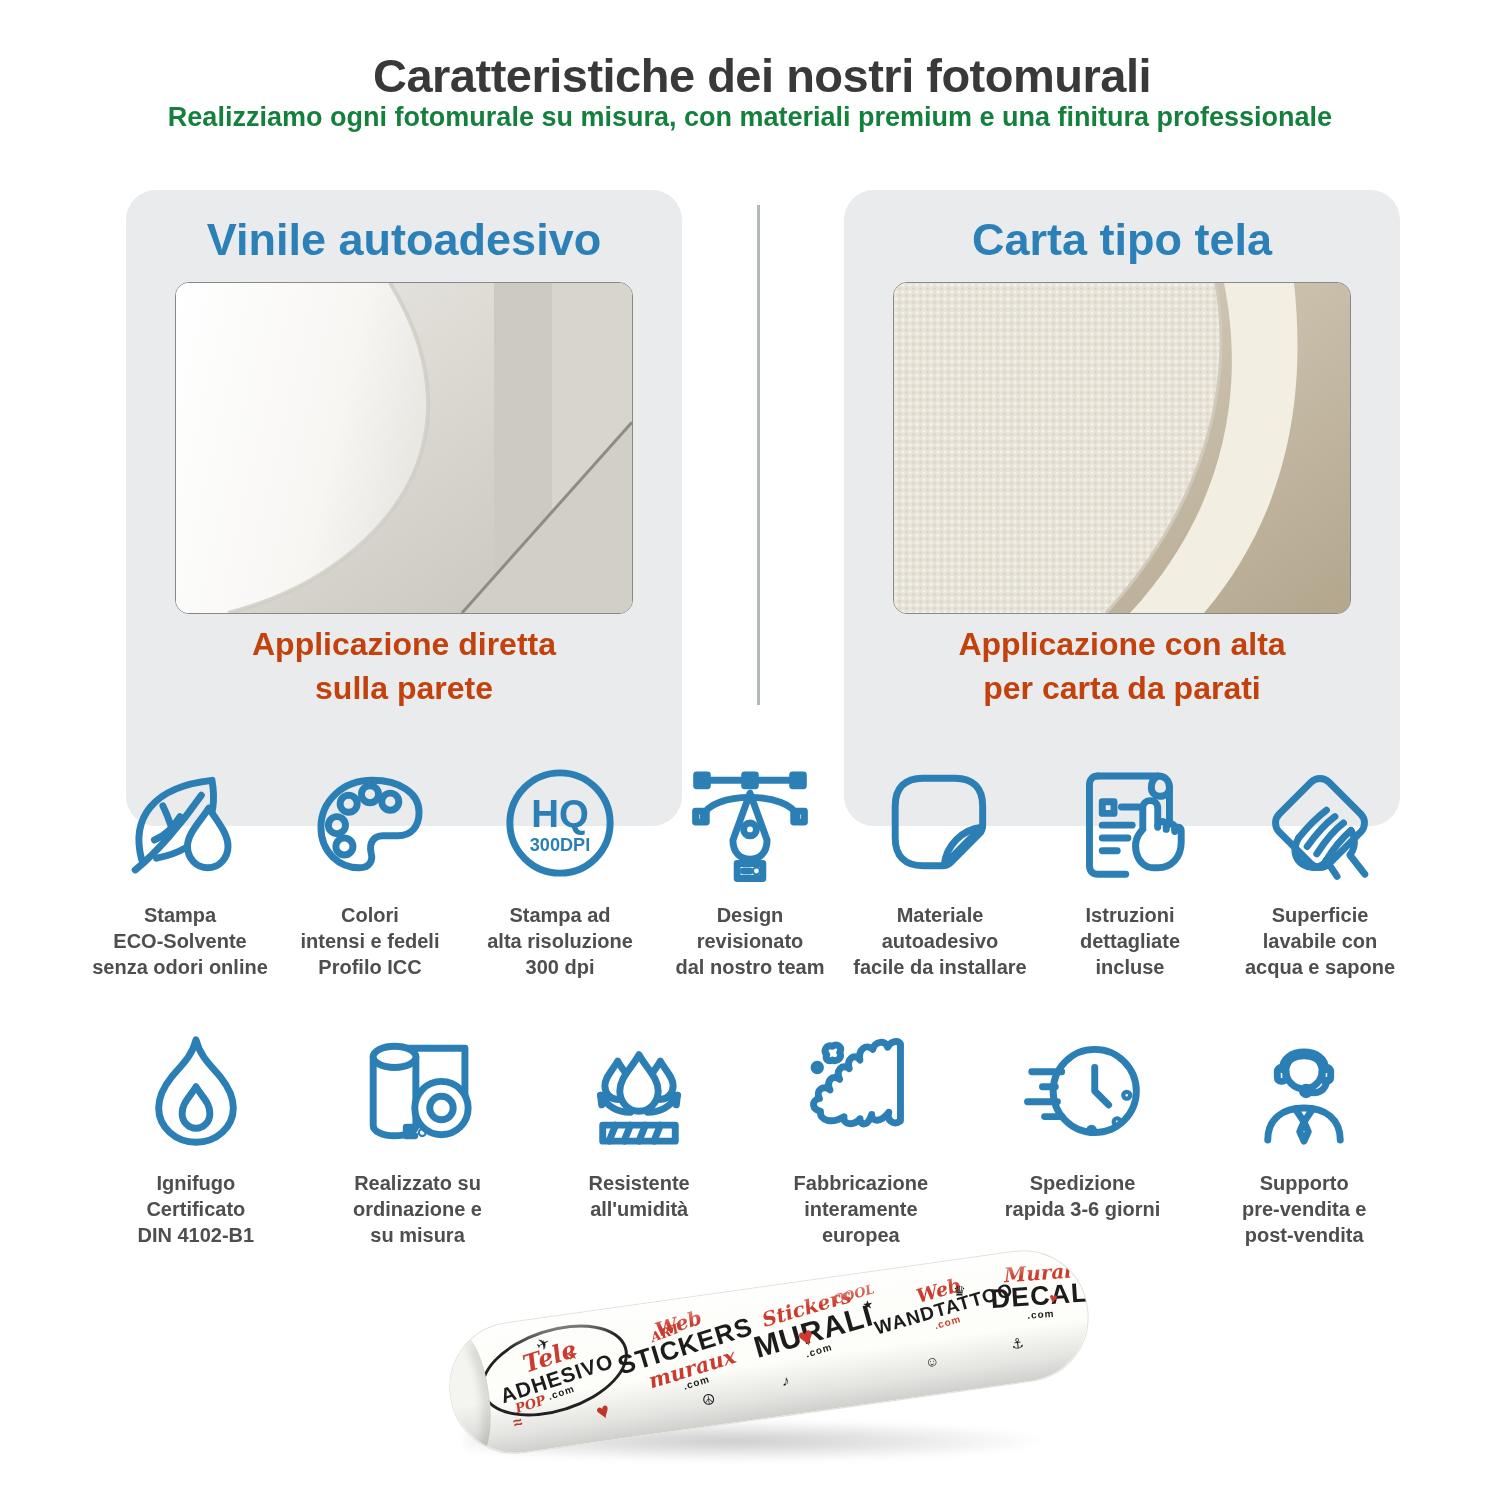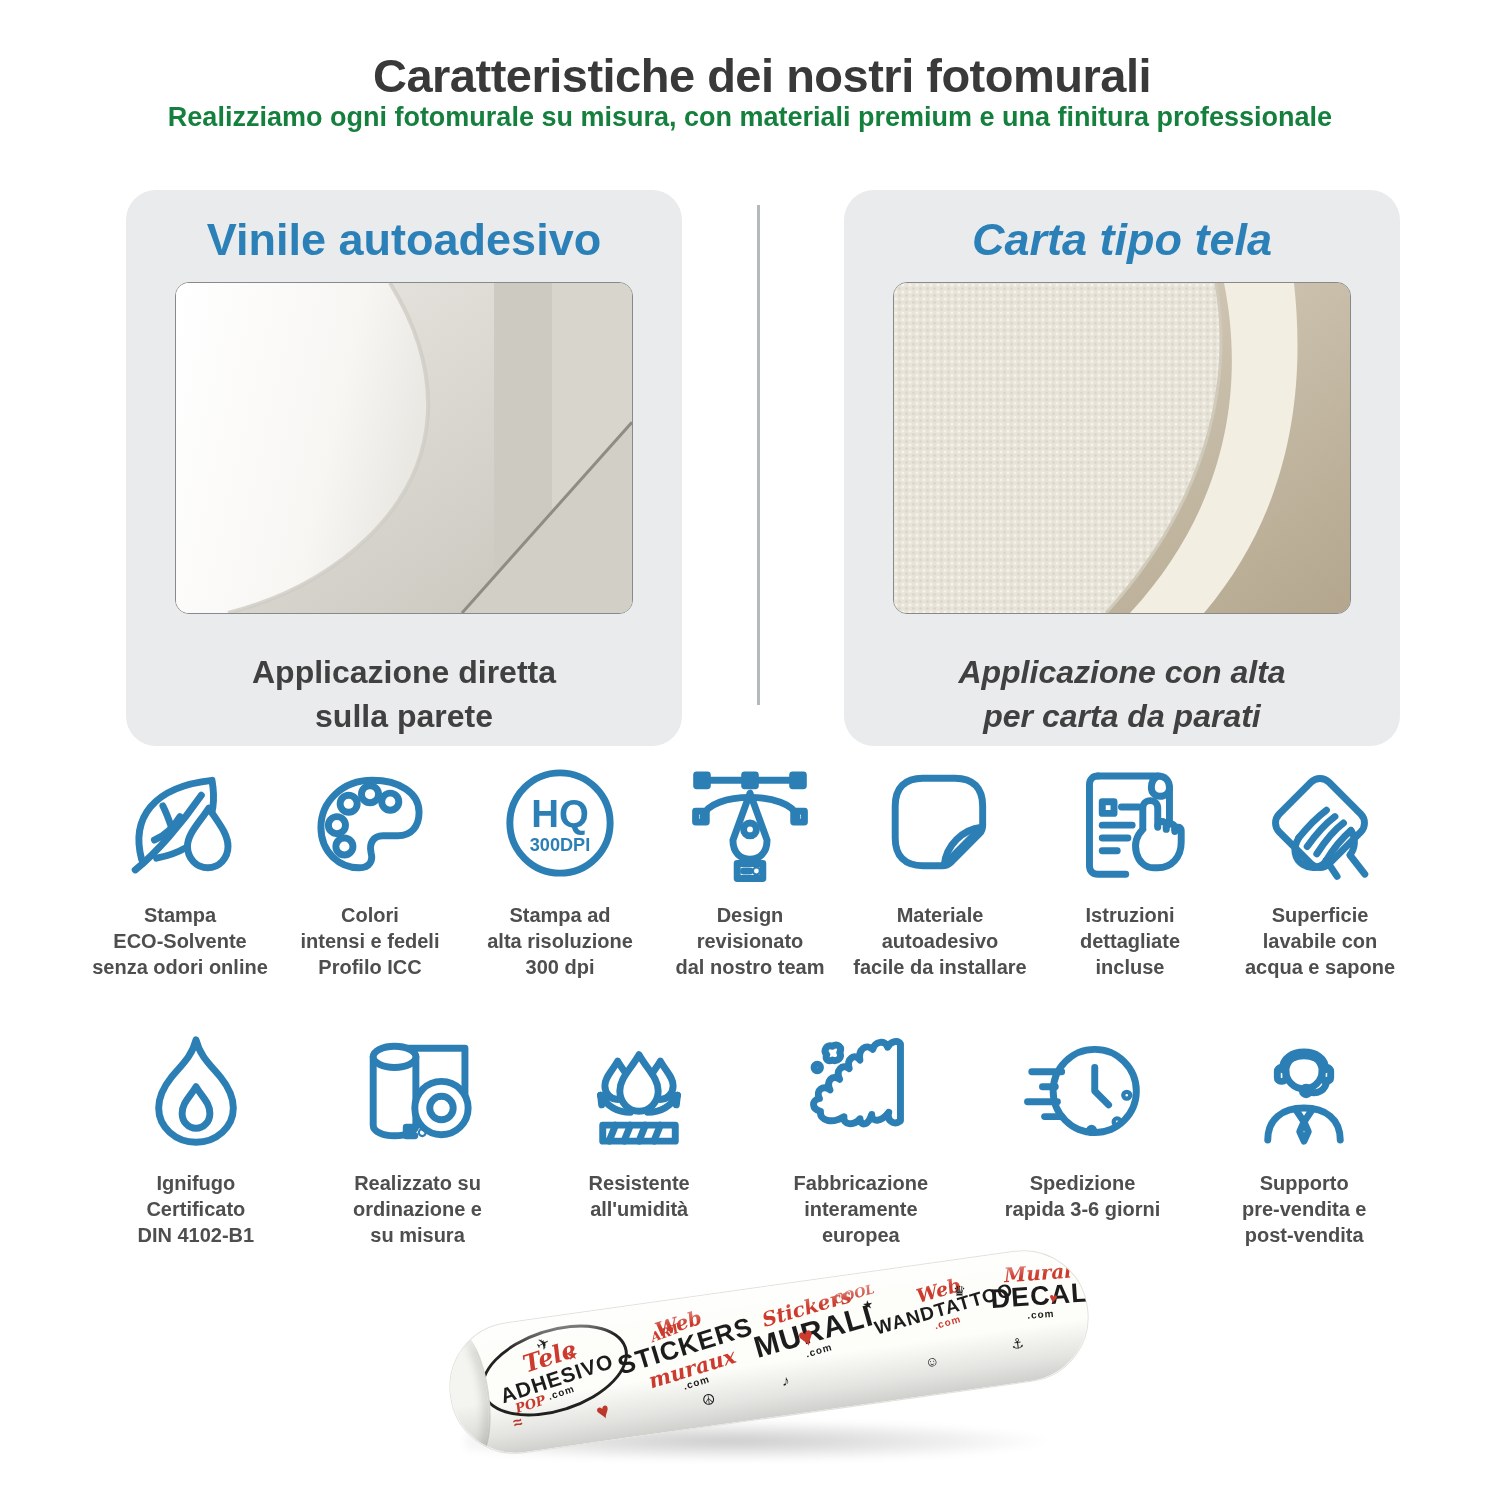--- a/index.html
+++ b/index.html
@@ -6,30 +6,30 @@
   .page{position:relative;width:1500px;height:1500px;background:#ffffff;overflow:hidden;
         font-family:"Liberation Sans","DejaVu Sans",sans-serif;}
 
   
   .title{position:absolute;top:36px;left:0;width:100%;text-align:center;
          font-size:47px;font-weight:bold;color:#393939;letter-spacing:-0.5px;margin:12px;}
   .subtitle{position:absolute;top:102px;left:0;width:100%;text-align:center;
             font-size:27px;font-weight:bold;color:#15803d;margin:0;}
 
   
-  .card{position:absolute;top:190px;width:556px;height:556px;background:#e9ebec;
+  .card{position:absolute;top:190px;width:556px;height:636px;background:#e9ebec;
         border-radius:30px;text-align:center;}
   .card-left{left:126px;}
-  .card-right{left:844px;font-style:italic;}
+  .card-right{left:844px;}
   .card h2{margin:24px 0 0 0;font-size:45px;font-weight:bold;color:#2c80b8;}
   .photo{width:456px;height:330px;margin:16px auto 0 auto;border-radius:14px;
          overflow:hidden;border:1px solid #87898b;background:#ddd;}
   .photo svg{display:block;width:100%;height:100%;}
-  .caption{margin:36px 0 0 0;font-size:32px;line-height:1.38;font-weight:bold;
-           color:#404040;white-space:pre-line;}
+  .caption{margin:8px 0 0 0;font-size:32px;line-height:1.38;font-weight:bold;
+           color:#c2410c;white-space:pre-line;}
   .vdivider{position:absolute;left:757px;top:205px;width:3px;height:500px;background:#b4b9bc;}
 
   
   .features{position:absolute;left:85px;width:1330px;display:flex;}
   .row1{top:752px;}
   .row2{top:1020px;}
   .feat{flex:1 1 0;text-align:center;padding:0 6px;}
   .fic{height:142px;display:flex;align-items:center;justify-content:center;}
   .fic svg{width:128px;height:128px;}
   .flabel{margin-top:8px;font-size:20px;line-height:1.3;font-weight:bold;color:#4e4e4e;

